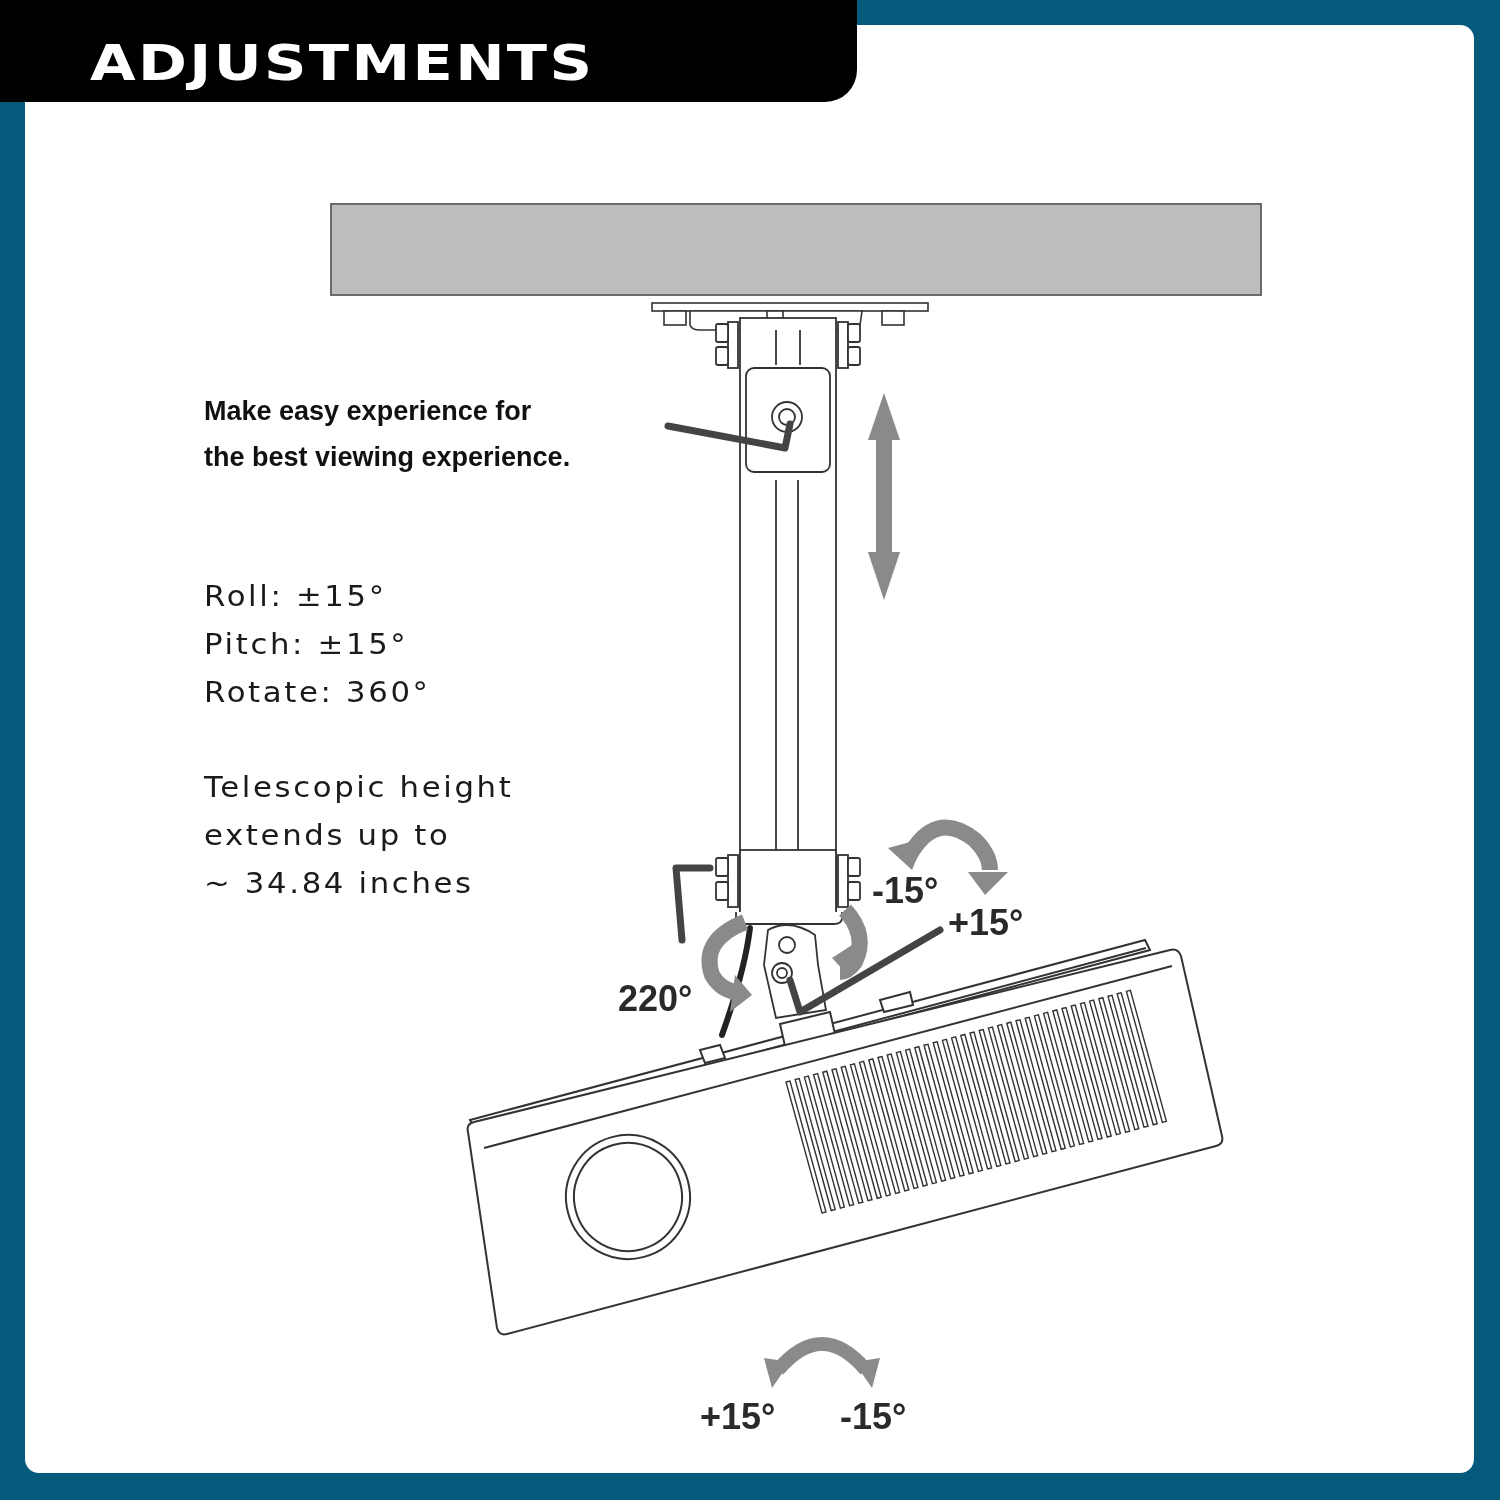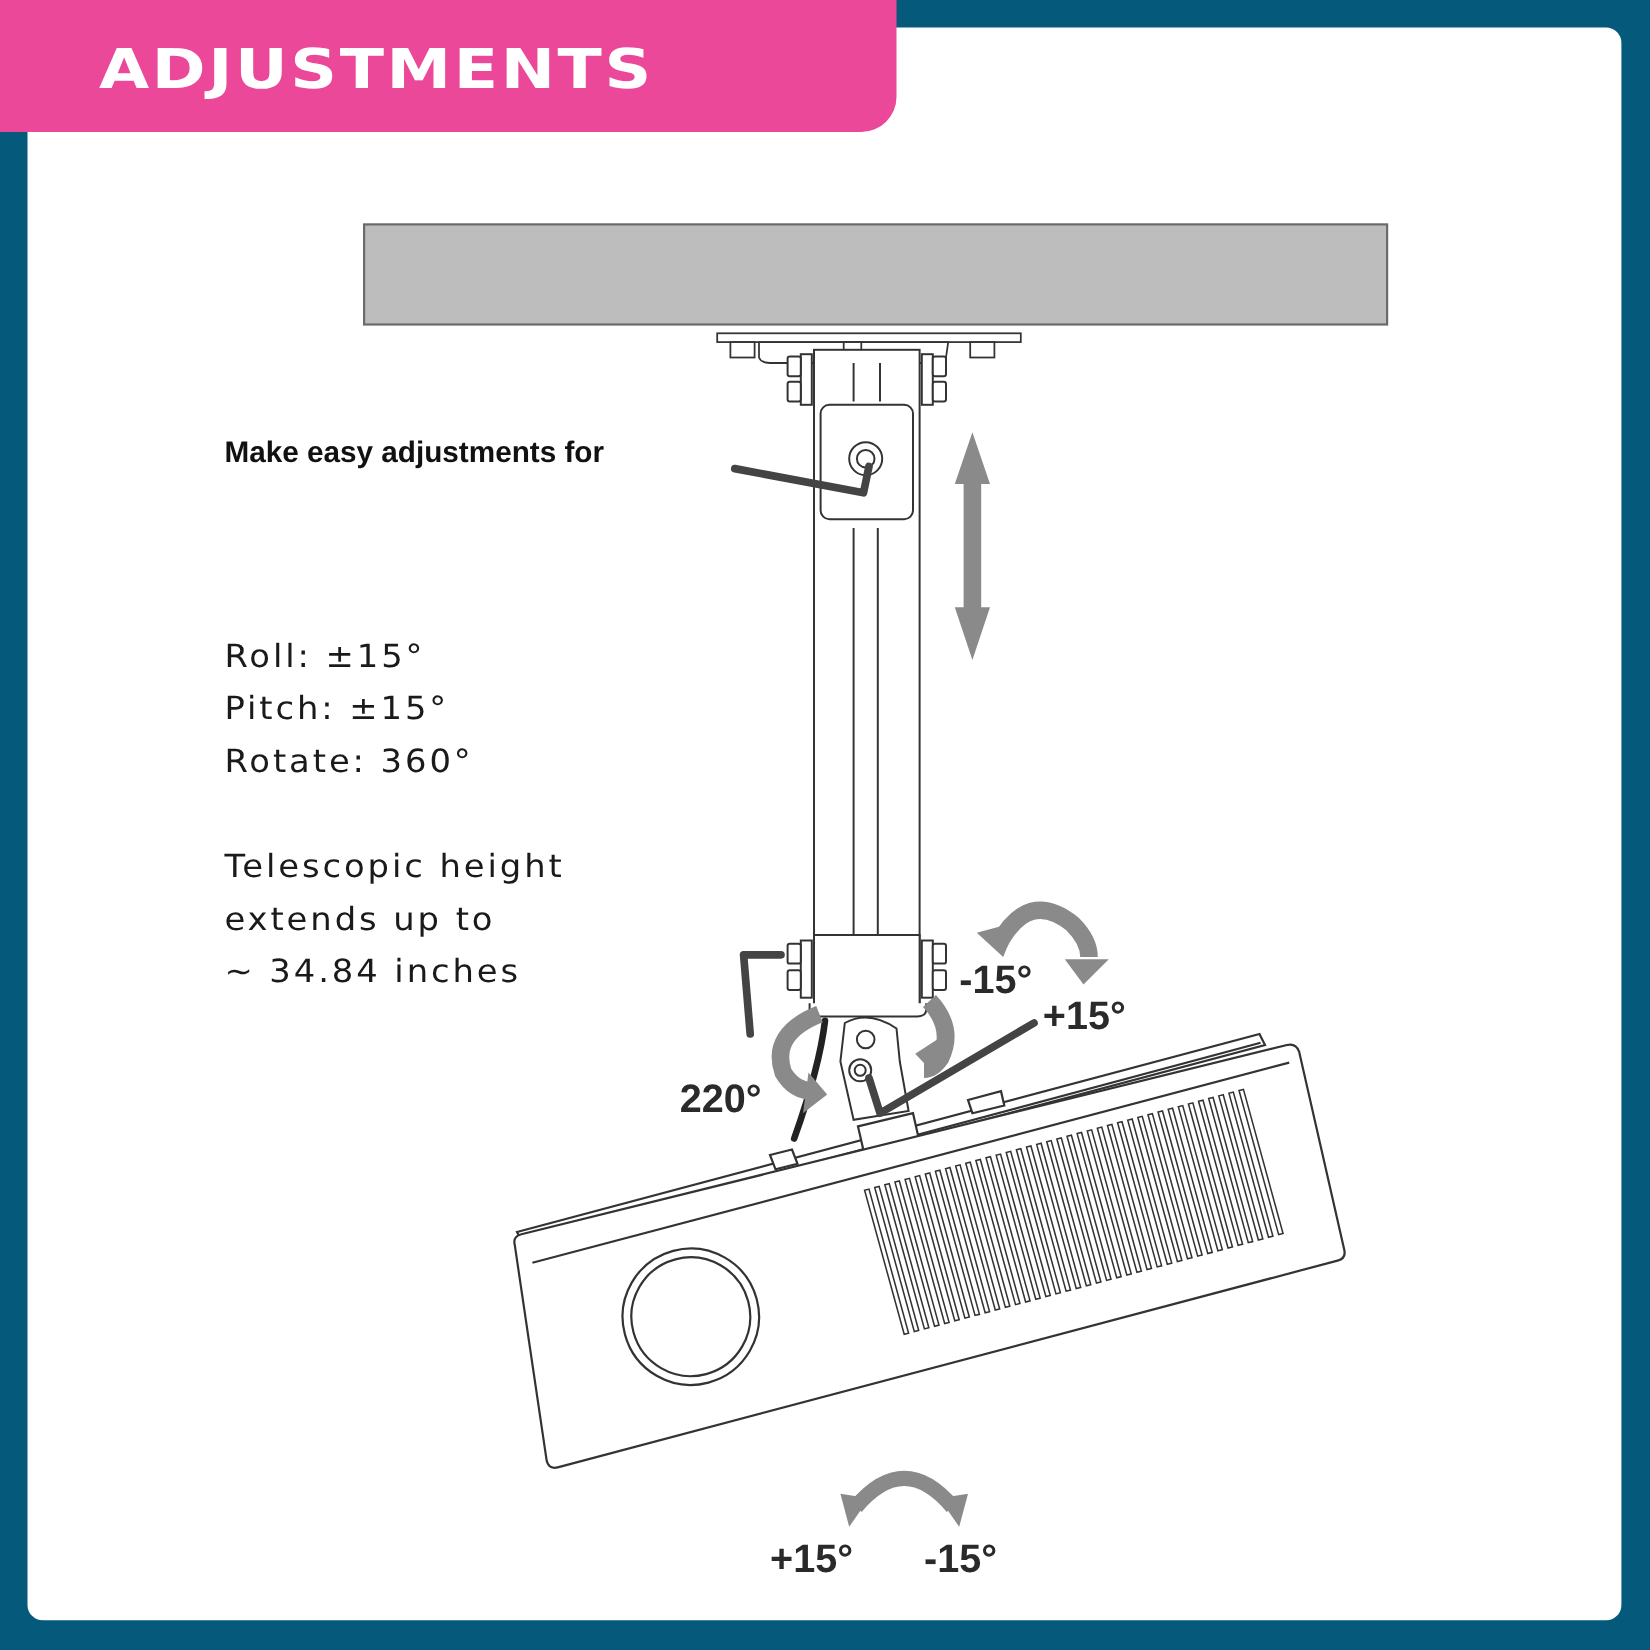--- a/index.html
+++ b/index.html
@@ -6,22 +6,22 @@
   body {
     width: 1500px; height: 1500px; position: relative; overflow: hidden;
     background: #055a7c;
     font-family: "Liberation Sans", sans-serif;
   }
   .card {
     position: absolute; left: 25px; top: 25px; width: 1449px; height: 1448px;
     background: #ffffff; border-radius: 14px;
   }
   .header-tab {
-    position: absolute; left: 0; top: 0; width: 815px; height: 120px;
-    background: #ec4899; border-bottom-right-radius: 32px;
+    position: absolute; left: 0; top: 0; width: 815px; height: 102px;
+    background: #000000; border-bottom-right-radius: 32px; padding-left: 42px;
   }
   .header-title {
     position: absolute; left: 90px; top: 34px;
     font-family: "DejaVu Sans", sans-serif; font-weight: bold;
     font-size: 50px; color: #ffffff; letter-spacing: 2px;
     transform: scaleX(1.18); transform-origin: left center;
   }
   .illus { position: absolute; left: 0; top: 0; width: 1500px; height: 1500px; }
   .tagline {
     position: absolute; left: 204px; top: 388px;
@@ -177,21 +177,22 @@
     </g>
 
   <g fill="none" stroke="#8a8a8a" stroke-width="14">
     <path d="M778 1370 Q822 1318 866 1370"></path>
   </g>
   <polygon points="764,1358 790,1362 772,1388" fill="#8a8a8a"></polygon>
   <polygon points="880,1358 854,1362 872,1388" fill="#8a8a8a"></polygon>
 </svg>
 
 <div class="tagline">
-  <div>Make easy adjustments for</div>
+  <div>Make easy experience for</div>
+  <div>the best viewing experience.</div>
 </div>
 
 <div class="specs">
   <div>Roll: ±15°</div>
   <div>Pitch: ±15°</div>
   <div>Rotate: 360°</div>
   <div class="gap"></div>
   <div>Telescopic height</div>
   <div>extends up to</div>
   <div>~ 34.84 inches</div>

